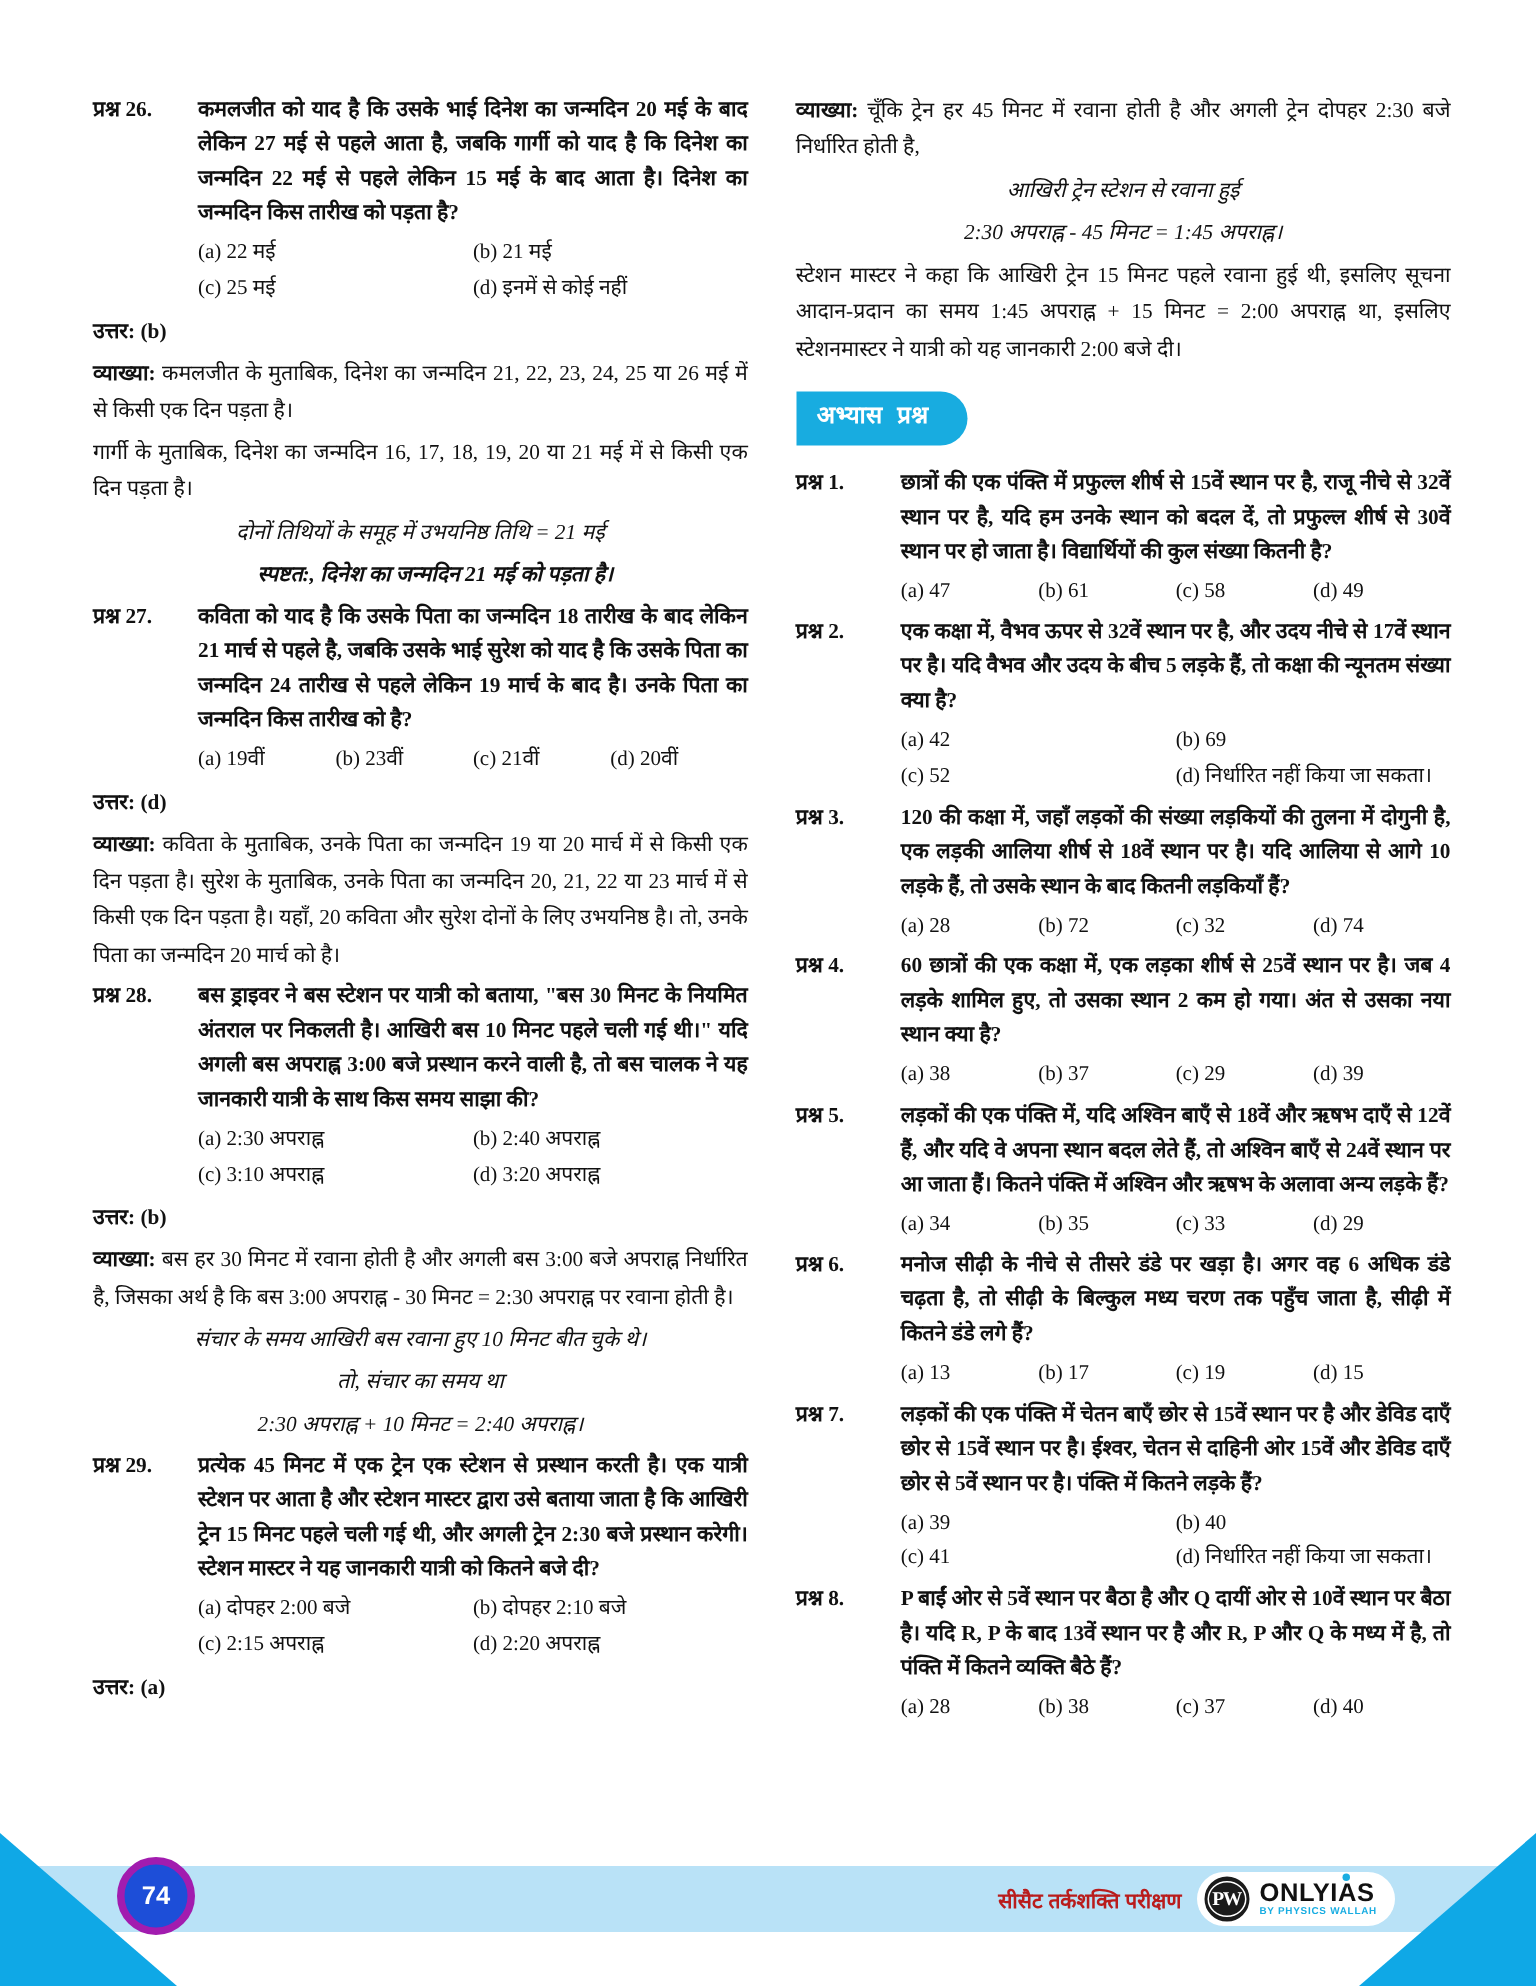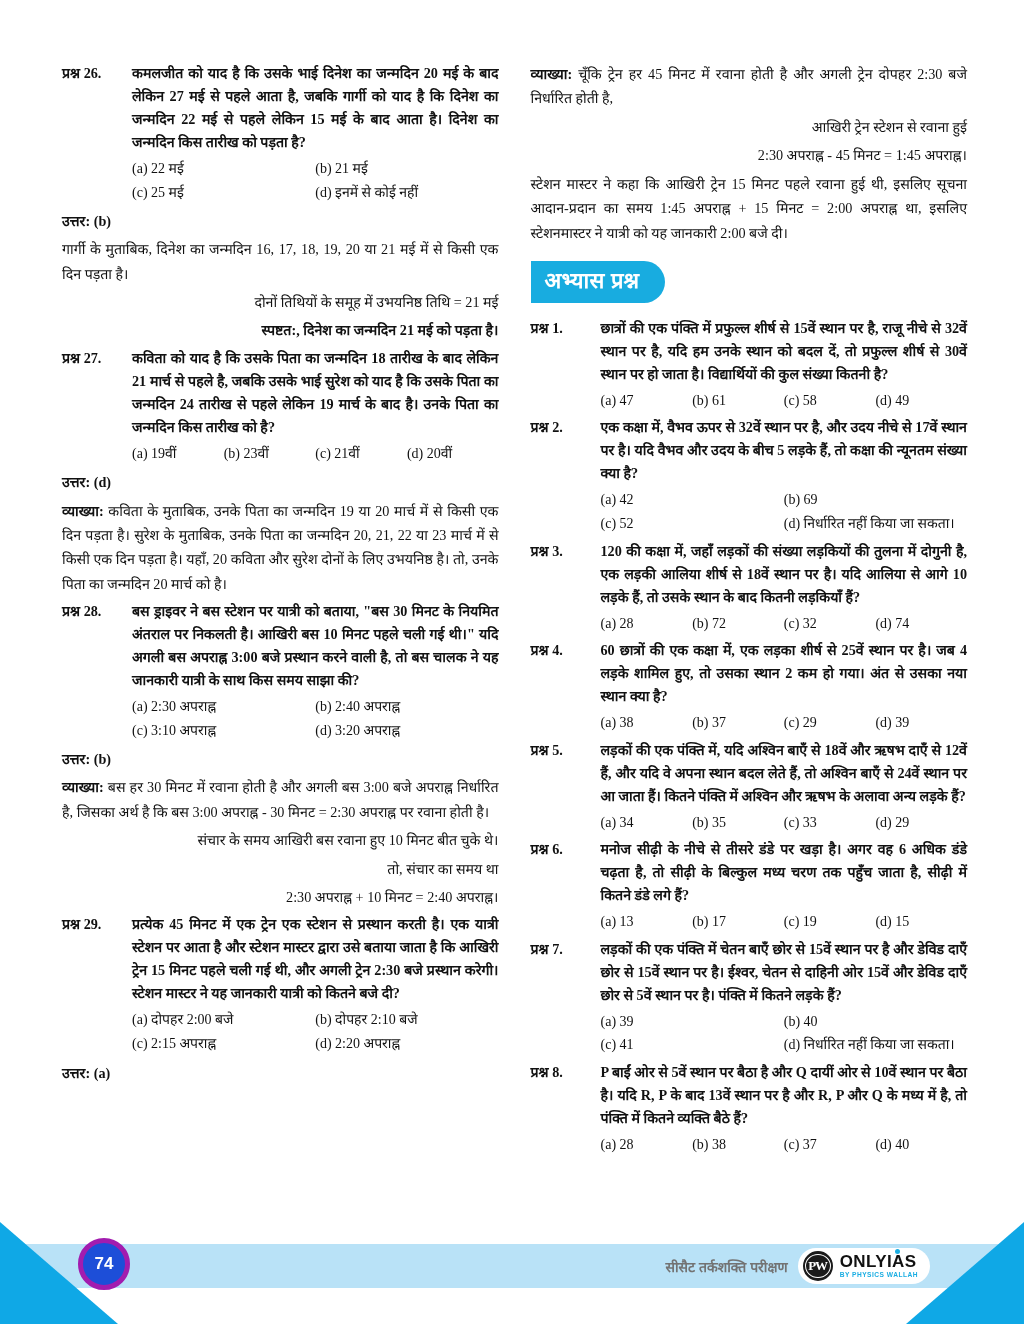--- a/index.html
+++ b/index.html
@@ -81,31 +81,31 @@
   }
   .para {
     font-size: 14.2px;
     line-height: 1.72;
     margin: 0 0 4px 0;
     text-align: justify;
     text-justify: inter-word;
   }
   .para .lead { font-weight: bold; }
   .para.bold { font-weight: bold; margin-left: 20px; }
-  .para.plain { text-align: right; }
+  .para.plain { text-align: center; font-style: italic; }
 
   
   .badge-wrap { margin: 16px 0 14px 0; }
   .badge {
     display: inline-block;
     background: #18ace0;
     color: #ffffff;
-    font-family: Liberation Sans, sans-serif;
-    font-weight: bold;
-    font-size: 22px;
+    font-family: Liberation Mono, monospace;
+    font-weight: bold;
+    font-size: 16px;
     line-height: 1;
     padding: 9px 26px 11px 14px;
     border-radius: 0 22px 22px 0;
     letter-spacing: .2px;
   }
 
   
   .footer-band {
     position: absolute;
     left: 0;
@@ -156,21 +156,21 @@
     top: 1244px;
     height: 44px;
     display: flex;
     align-items: center;
     gap: 10px;
   }
   .footer-title {
     font-family: "Liberation Sans", "DejaVu Sans", sans-serif;
     font-weight: bold;
     font-size: 14px;
-    color: #737373;
+    color: #b91c1c;
     white-space: nowrap;
     text-align: center;
   }
   .logo-pill {
     background: #ffffff;
     border-radius: 24px;
     padding: 3px 12px 3px 5px;
     display: flex;
     align-items: center;
     gap: 7px;
@@ -240,20 +240,21 @@
         <div class="opts-row">
           <div class="opt">(a) 22 मई</div>
           <div class="opt">(b)  21 मई</div>
         </div>
         <div class="opts-row">
           <div class="opt">(c) 25 मई</div>
           <div class="opt">(d)  इनमें से कोई नहीं</div>
         </div>
       </div>
       <div class="ans">उत्तर: (b)</div>
+      <p class="para"><span class="lead">व्याख्या:</span><span> कमलजीत के मुताबिक, दिनेश का जन्मदिन 21, 22, 23, 24, 25 या 26 मई में से किसी एक दिन पड़ता है।</span></p>
       <p class="para">गार्गी के मुताबिक, दिनेश का जन्मदिन 16, 17, 18, 19, 20 या 21 मई में से किसी एक दिन पड़ता है।</p>
       <p class="para plain">दोनों तिथियों के समूह में उभयनिष्ठ तिथि = 21 मई</p>
       <p class="para plain bold">स्पष्टत:, दिनेश का जन्मदिन 21 मई को पड़ता है।</p>
 
       <div class="qblock">
         <div class="qlabel">प्रश्न 27.</div>
         <div class="qtext">कविता को याद है कि उसके पिता का जन्मदिन 18 तारीख के बाद लेकिन 21 मार्च से पहले है, जबकि उसके भाई सुरेश को याद है कि उसके पिता का जन्मदिन 24 तारीख से पहले लेकिन 19 मार्च के बाद है। उनके पिता का जन्मदिन किस तारीख को है?</div>
       </div>
       <div class="opts four">
         <div class="opts-row">

